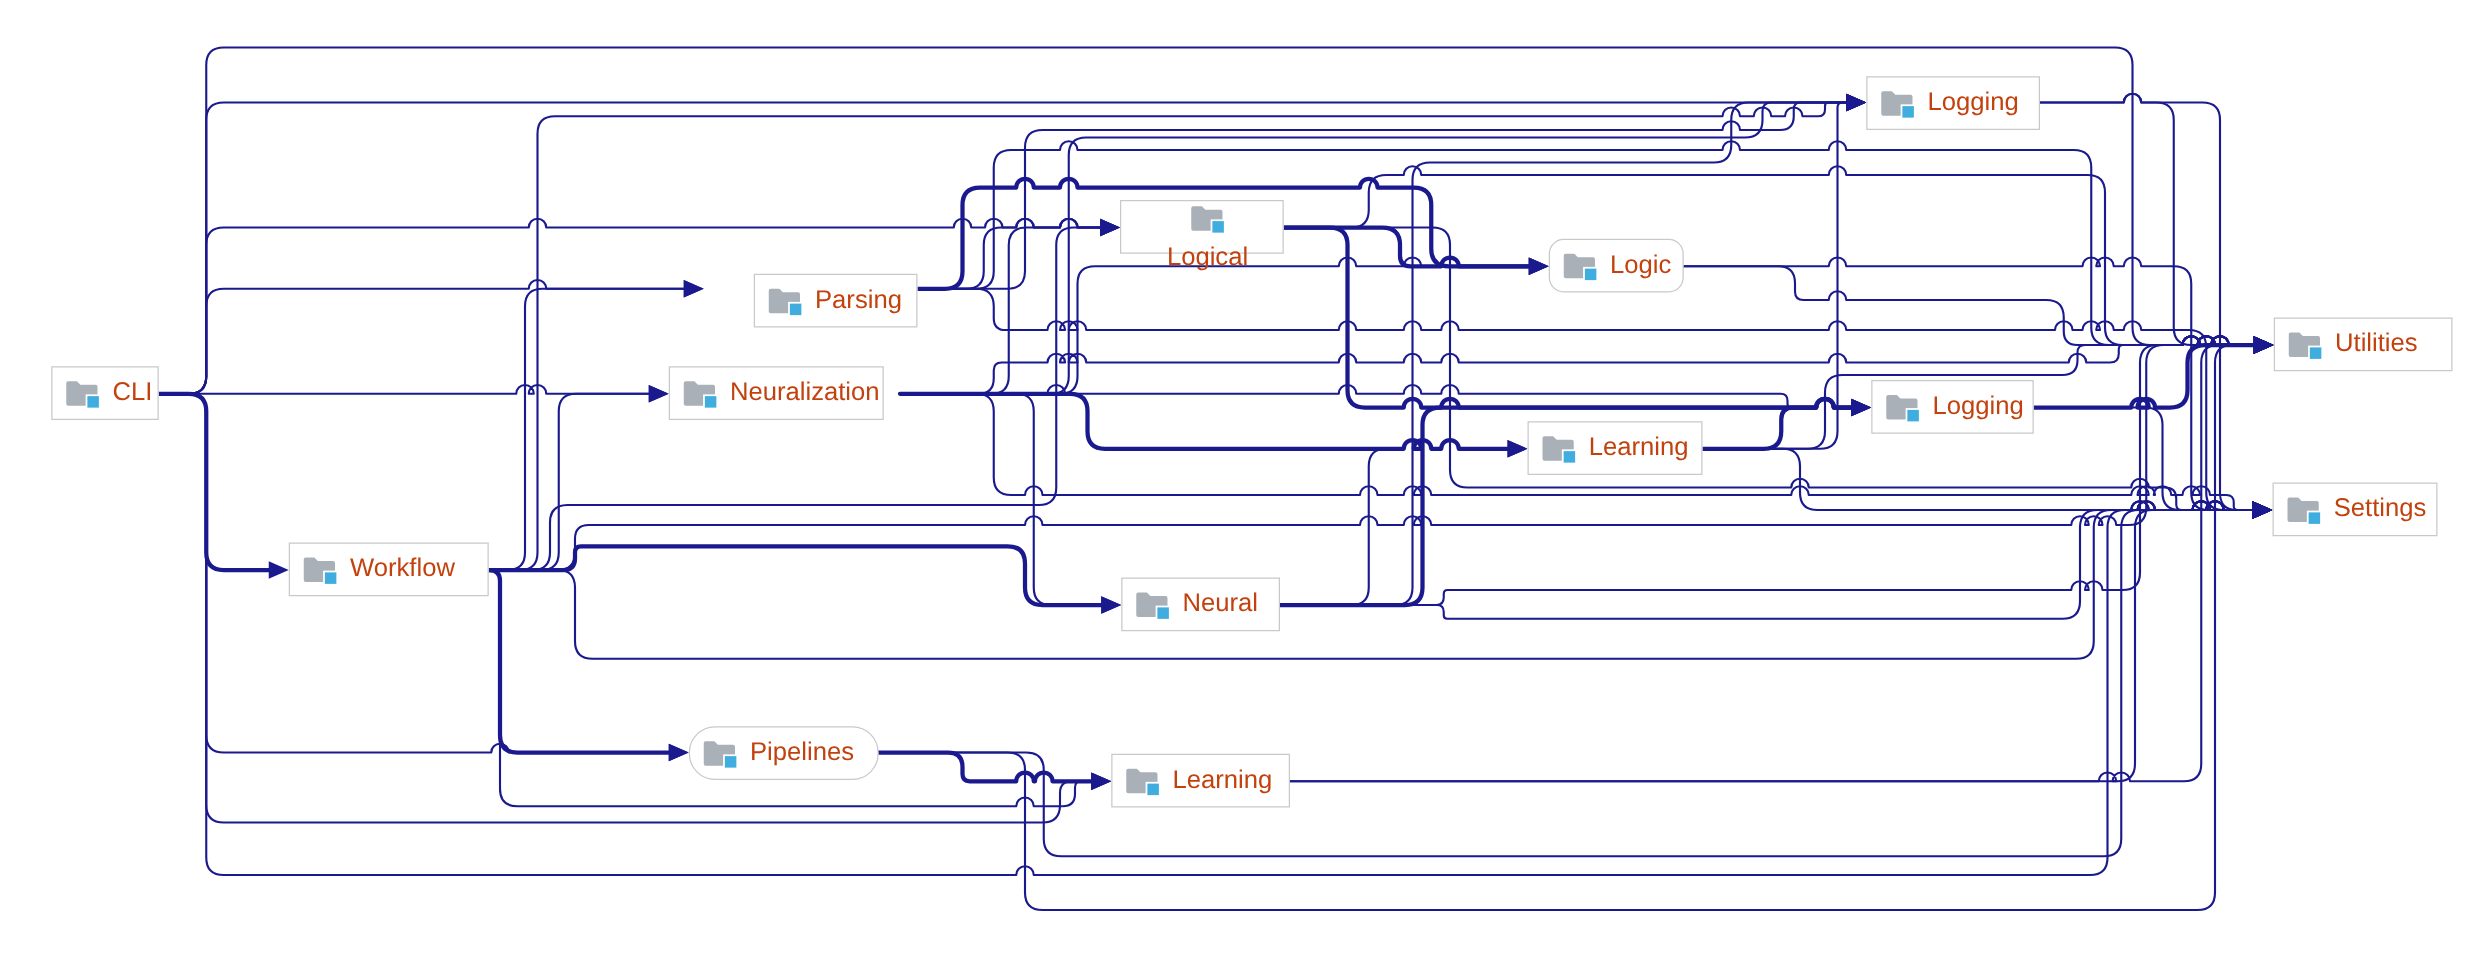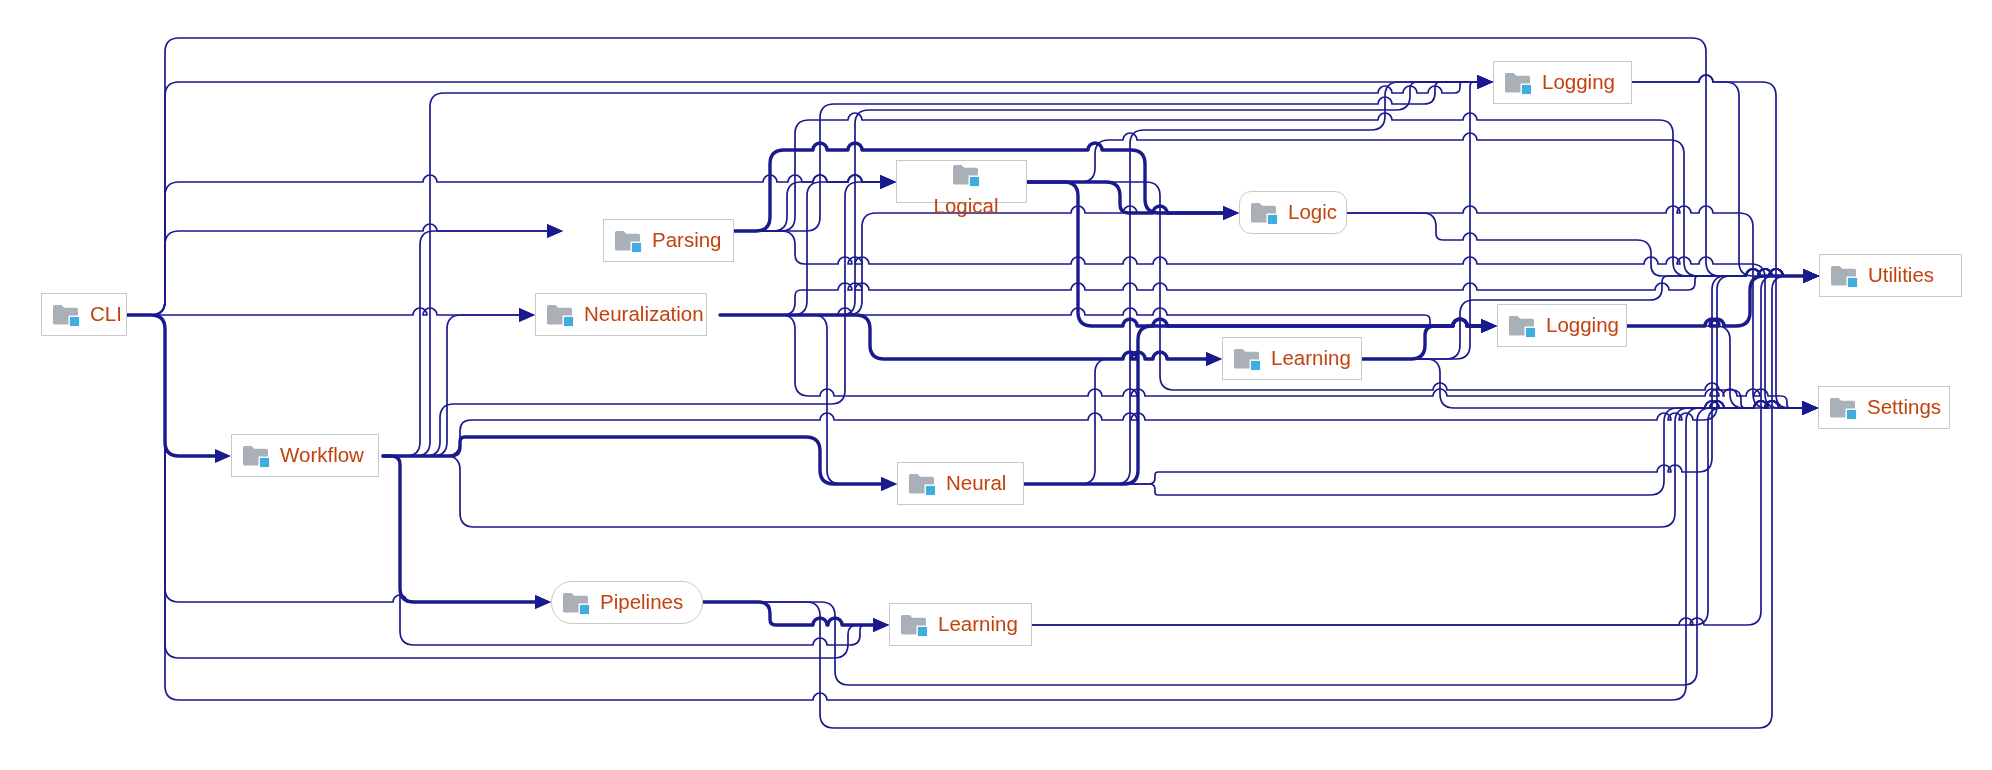--- a/index.html
+++ b/index.html
@@ -130,21 +130,21 @@
       <polygon points="889,625 873,618 873,632" fill="#1a1a8e"></polygon>
     </svg>
   <div id="nodes">
       <div class="node" style="left: 41px; top: 293px; width: 86px; height: 43px;">
         <svg width="31" height="27" viewBox="0 0 31 27">
           <path d="M2 22 V5.5 Q2 4 3.5 4 h7 l2.8 2.8 h12.1 Q27 6.8 27 8.4 V22 q0 1.6 -1.6 1.6 H3.6 Q2 23.6 2 22 Z" fill="#a9b0b7"></path>
           <rect x="18.2" y="15.2" width="10.6" height="10.6" fill="#3fadde" stroke="#ffffff" stroke-width="1.4"></rect>
         </svg>
         <span class="lbl">CLI</span>
       </div>
-      <div class="node" style="left: 231px; top: 434px; width: 148px; height: 43px;">
+      <div class="node" style="left: 231px; top: 434px; width: 160px; height: 43px;">
         <svg width="31" height="27" viewBox="0 0 31 27">
           <path d="M2 22 V5.5 Q2 4 3.5 4 h7 l2.8 2.8 h12.1 Q27 6.8 27 8.4 V22 q0 1.6 -1.6 1.6 H3.6 Q2 23.6 2 22 Z" fill="#a9b0b7"></path>
           <rect x="18.2" y="15.2" width="10.6" height="10.6" fill="#3fadde" stroke="#ffffff" stroke-width="1.4"></rect>
         </svg>
         <span class="lbl">Workflow</span>
       </div>
       <div class="node" style="left: 563px; top: 219px; width: 131px; height: 43px; margin-left: 40px;">
         <svg width="31" height="27" viewBox="0 0 31 27">
           <path d="M2 22 V5.5 Q2 4 3.5 4 h7 l2.8 2.8 h12.1 Q27 6.8 27 8.4 V22 q0 1.6 -1.6 1.6 H3.6 Q2 23.6 2 22 Z" fill="#a9b0b7"></path>
           <rect x="18.2" y="15.2" width="10.6" height="10.6" fill="#3fadde" stroke="#ffffff" stroke-width="1.4"></rect>

